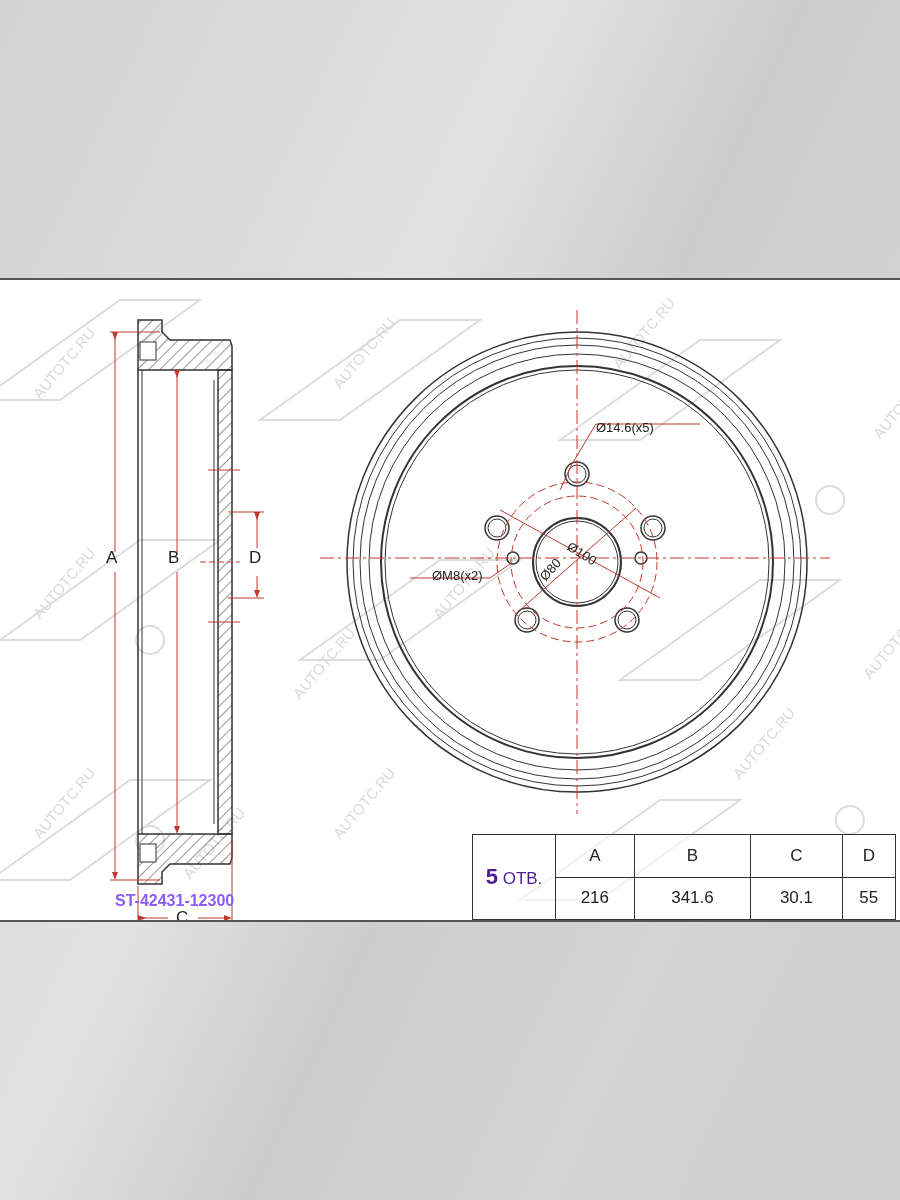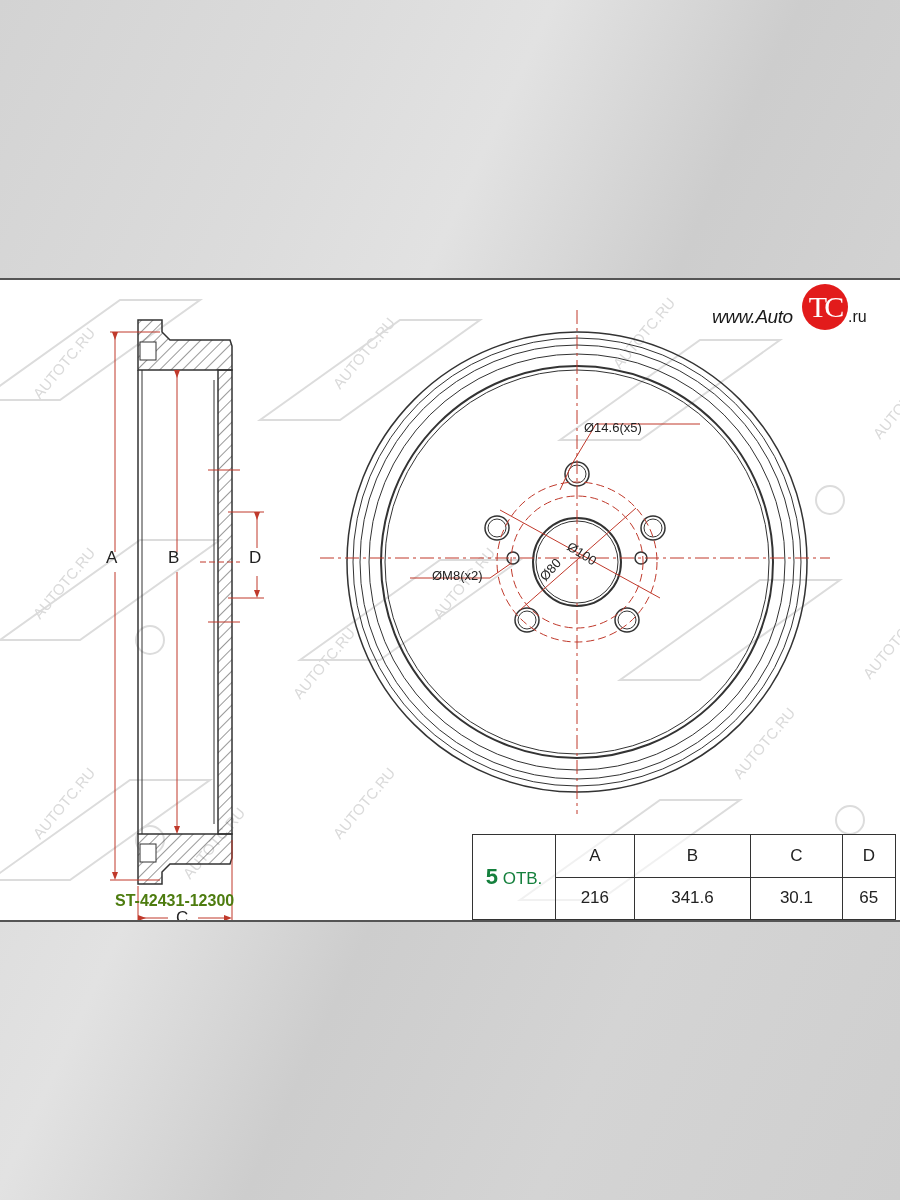--- a/index.html
+++ b/index.html
@@ -24,30 +24,30 @@
   }
   .logo .tc-circle {
     position:absolute; left:92px; top:0; width:46px; height:46px; border-radius:50%;
     background:#e21b1b; color:#fff; font-size:30px; line-height:46px; text-align:center;
     font-family:"Liberation Serif", serif; letter-spacing:-3px;
   }
   .logo .ru {
     position:absolute; left:138px; top:24px; font-size:16px; color:#1a1a1a;
   }
   .part-number {
-    position:absolute; left:115px; top:892px; font-size:16px; font-weight:bold; color:#4d7c0f;
+    position:absolute; left:115px; top:892px; font-size:16px; font-weight:bold; color:#8b5cf6;
   }
   table.dims {
     position:absolute; left:472px; top:834px; width:424px; height:86px;
     border-collapse:collapse; background:rgba(255,255,255,0.6);
   }
   table.dims td {
     border:1.5px solid #333; text-align:center; font-size:17px; color:#222; padding:0;
   }
-  table.dims td.holes { width:82px; font-size:17px; color:#15803d; }
+  table.dims td.holes { width:82px; font-size:17px; color:#4c1d95; }
   table.dims td.holes .n { font-size:22px; font-weight:bold; }
   .dim-label { position:absolute; font-size:17px; color:#222; }
   .callout { position:absolute; font-size:13px; color:#222; }
 </style>
 </head>
 <body>
 
 <div class="sheet">
 
   <svg class="watermark" width="900" height="644">
@@ -162,46 +162,41 @@
       <circle cx="577" cy="282" r="66" stroke-dasharray="8 4"></circle>
       <line x1="500" y1="230" x2="660" y2="318"></line>
       <line x1="520" y1="330" x2="636" y2="228"></line>
       <line x1="560" y1="210" x2="572" y2="184"></line>
       <line x1="572" y1="184" x2="596" y2="144"></line>
       <line x1="596" y1="144" x2="700" y2="144"></line>
       <line x1="490" y1="298" x2="510" y2="284"></line>
       <line x1="410" y1="298" x2="490" y2="298"></line>
     </g>
   </svg>
-  <span class="callout" style="left:584px;top:140px;">Ø14.6(x5)</span>
+  <span class="callout" style="left:596px;top:140px;">Ø14.6(x5)</span>
   <span class="callout" style="left:412px;top:288px;margin-left:20px;">ØM8(x2)</span>
   <span class="callout" style="left:538px;top:282px;transform:rotate(-48deg);">Ø80</span>
   <span class="callout" style="left:566px;top:266px;transform:rotate(32deg);">Ø100</span>
 
-  <div class="logo">
-    <span class="www">www.Auto</span>
-    <span class="tc-circle">TC</span>
-    <span class="ru">.ru</span>
-  </div>
 </div>
 
 <div class="part-number">ST-42431-12300</div>
 
 <table class="dims">
   <tbody>
       <tr>
     <td class="holes" rowspan="2">
       <span class="n">5</span>
       <span>ОТВ.</span>
     </td>
     <td>A</td>
     <td>B</td>
     <td>C</td>
     <td>D</td>
   </tr>
   <tr>
     <td>216</td>
     <td>341.6</td>
     <td>30.1</td>
-    <td>65</td>
+    <td>55</td>
   </tr>
 </tbody>
   </table>
 
 </body></html>

